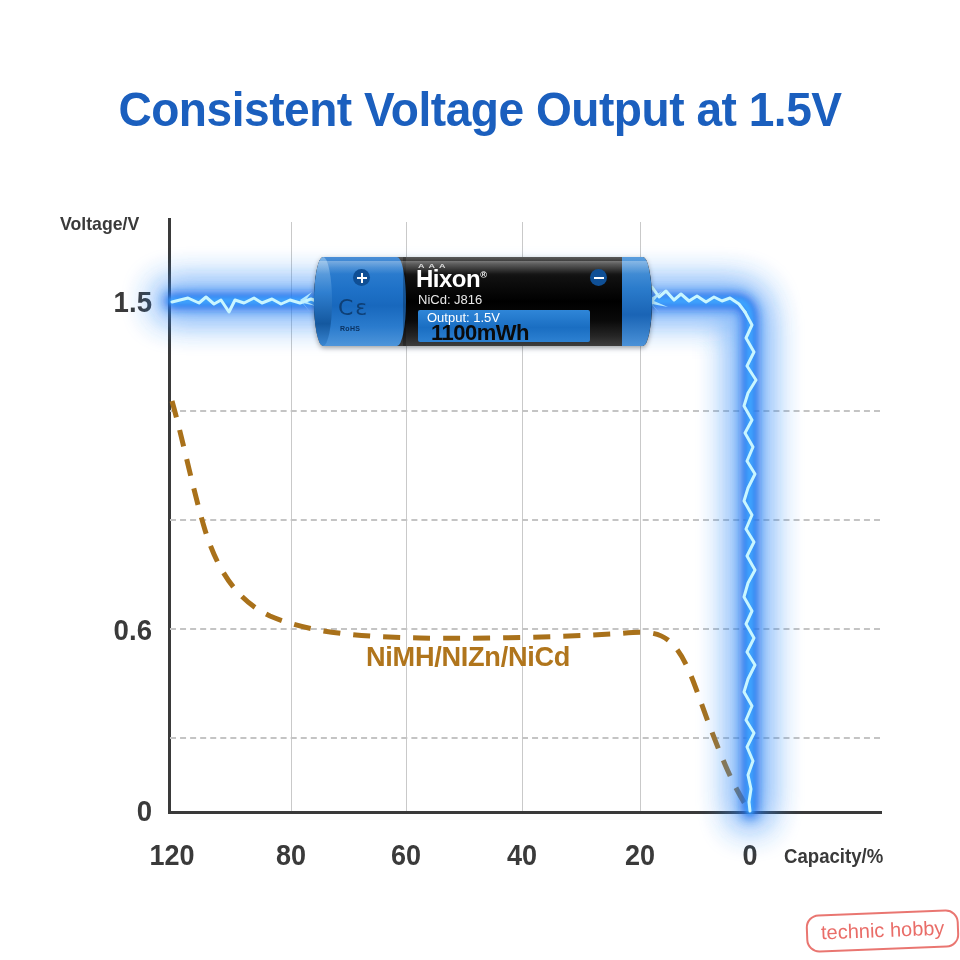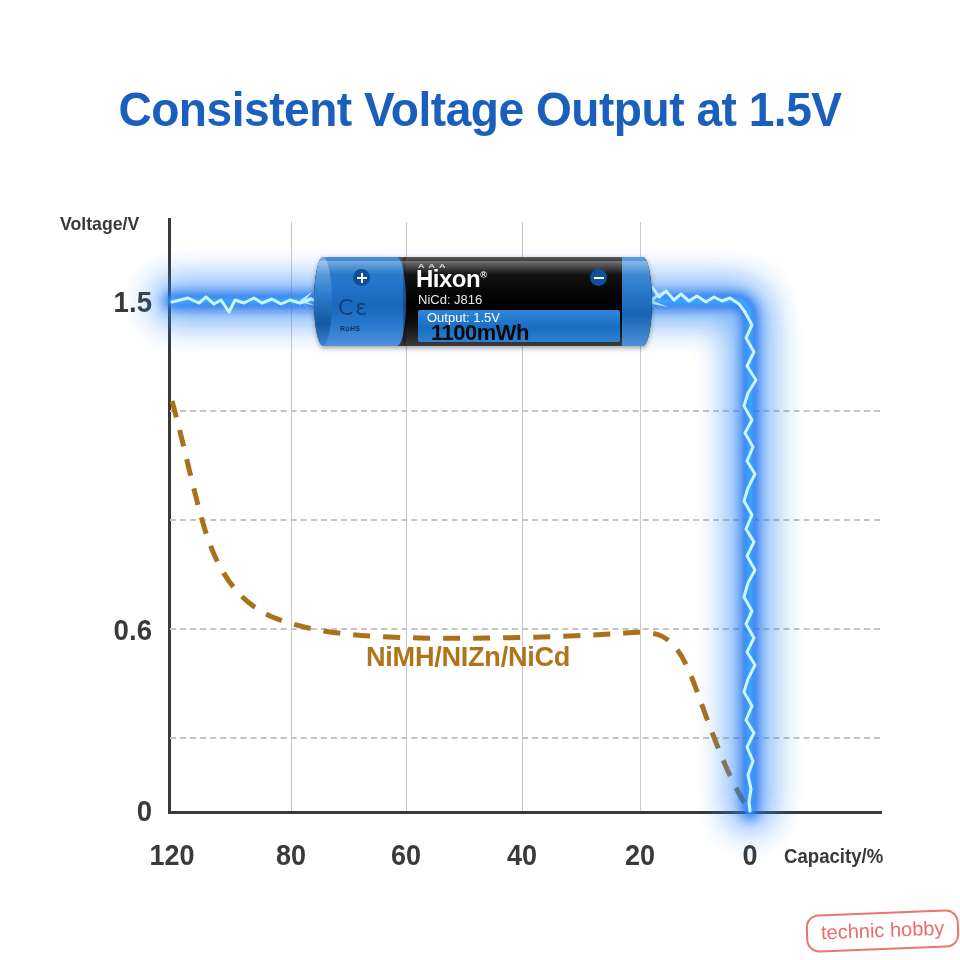--- a/index.html
+++ b/index.html
@@ -151,21 +151,21 @@
     letter-spacing:-0.5px;
     font-family:"Liberation Sans", sans-serif;
   }
   .brand sup{font-size:9px;vertical-align:super;}
   .model{
     position:absolute;left:104px;top:35px;
     font-size:13px;color:#e8e8e8;font-weight:normal;
   }
   .spec-box{
     position:absolute;left:104px;top:53px;
-    width:202px;height:32px;
+    width:172px;height:32px;
     background:linear-gradient(to bottom,#2f86d8,#1a6ec2 55%,#2d81d2);
     border-radius:2px;
   }
   .spec-out{
     position:absolute;left:9px;top:0px;
     font-size:13px;color:#ffffff;font-weight:normal;
   }
   .spec-cap{
     position:absolute;left:13px;top:10px;
     font-size:22px;color:#0a0a0a;font-weight:bold;letter-spacing:-0.5px;

